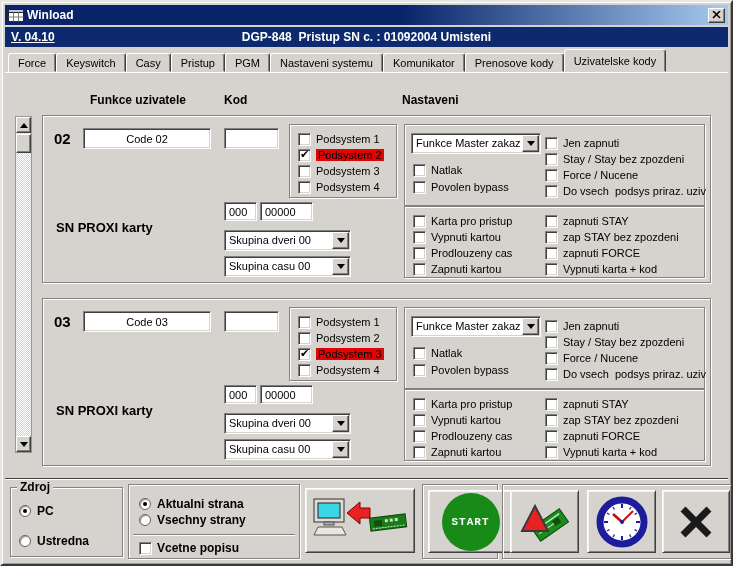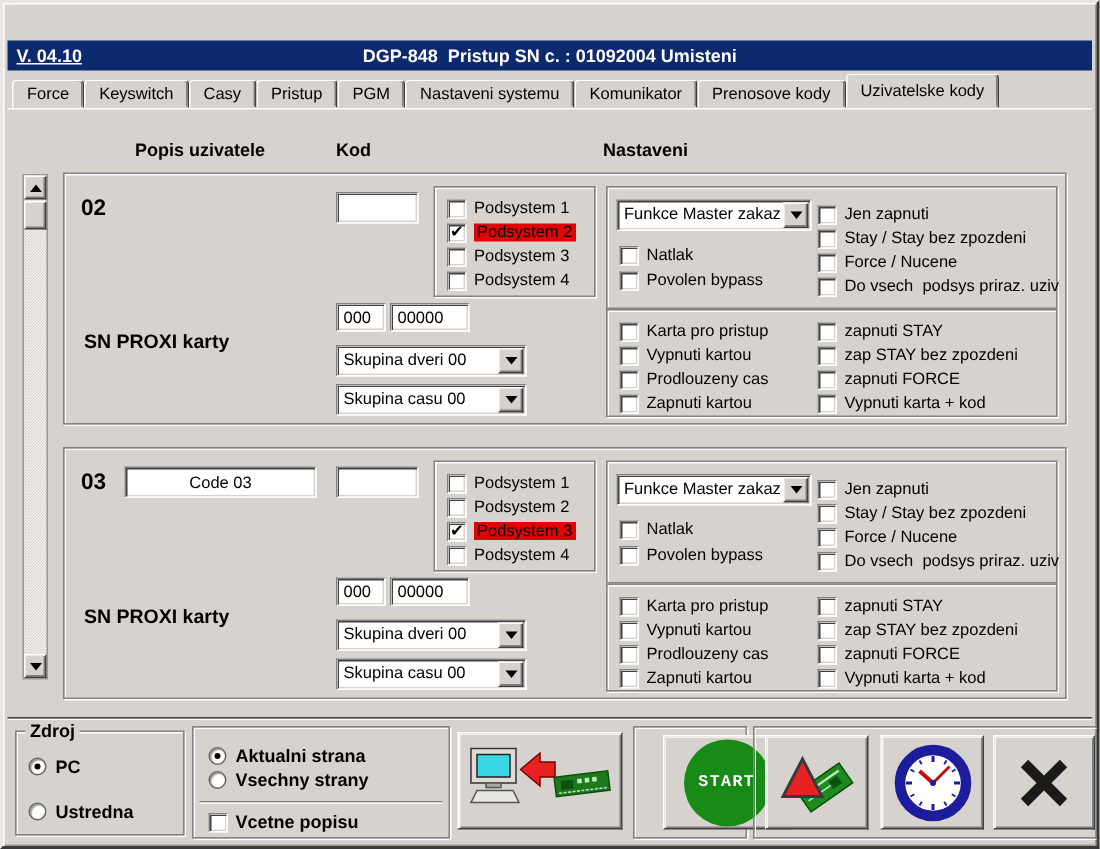--- a/index.html
+++ b/index.html
@@ -93,55 +93,71 @@
     display:flex; align-items:center; justify-content:center; cursor:pointer; }
   .start-circle { width:58px; height:58px; border-radius:50%; background:#178a17; display:flex;
     align-items:center; justify-content:center; color:#fff; font-weight:bold; font-size:11px;
     letter-spacing:1px; font-family:"Liberation Mono", monospace; }
 </style>
 </head>
 <body>
 
 <div class="window">
 
+  <div class="titlebar">
+    <svg class="app-icon" viewBox="0 0 16 13">
+      <rect x="0.5" y="0.5" width="15" height="12" fill="#fff" stroke="#222"></rect>
+      <rect x="0.5" y="0.5" width="15" height="3" fill="#b9c6e4" stroke="#222"></rect>
+      <line x1="5.5" y1="3.5" x2="5.5" y2="12.5" stroke="#7a7a7a"></line>
+      <line x1="10.5" y1="3.5" x2="10.5" y2="12.5" stroke="#7a7a7a"></line>
+      <line x1="0.5" y1="8" x2="15.5" y2="8" stroke="#7a7a7a"></line>
+    </svg>
+    <span class="title-text">Winload</span>
+    <span class="close-sm">
+      <svg width="9" height="8" viewBox="0 0 9 8">
+        <path d="M1 0 L8 7 M8 0 L1 7" stroke="#000" stroke-width="1.6"></path>
+      </svg>
+    </span>
+  </div>
 
   <div class="headerbar">
     <span class="hdr-title">DGP-848  Pristup SN c. : 01092004 Umisteni</span>
     <span class="version">V. 04.10</span>
   </div>
 
   <div class="tabbar">
     <div class="tab">Force</div>
     <div class="tab">Keyswitch</div>
     <div class="tab">Casy</div>
     <div class="tab">Pristup</div>
     <div class="tab">PGM</div>
     <div class="tab">Nastaveni systemu</div>
     <div class="tab">Komunikator</div>
     <div class="tab">Prenosove kody</div>
     <div class="tab active">Uzivatelske kody</div>
   </div>
 
   <div class="content">
-    <span class="colhdr" style="left:85px; top:20px;">Popis uzivatele</span>
+    <span class="colhdr" style="left:85px; top:20px;">Funkce uzivatele</span>
     <span class="colhdr" style="left:219px; top:20px;">Kod</span>
     <span class="colhdr" style="left:397px; top:20px;">Nastaveni</span>
 
     <div class="vscroll">
       <div class="sb-btn" style="top:0;">
           <span class="tri-up"></span>
         </div>
       <div class="sb-thumb"></div>
       <div class="sb-btn" style="bottom:0;">
           <span class="tri-down"></span>
         </div>
     </div>
 
     <div class="user-block" style="top:42px;">
       <span class="unum">02</span>
+      <input class="tb name-input" value="Code 02" style="">
       <input class="tb kod-input" value="" style="">
 
       <div class="podsys-box">
         <div class="cbrow" style="left:8px; top:7px;">
           <span class="cb"></span>
           <span class="cb-label">Podsystem 1</span>
         </div>
         <div class="cbrow" style="left:8px; top:23px;">
           <span class="cb checked"></span>
           <span class="cb-label hl">Podsystem 2</span>
@@ -392,21 +408,21 @@
           <rect x="62" y="23" width="8" height="6" fill="#0f4f0f"></rect>
           <rect x="73" y="23" width="3" height="3" fill="#bfe8bf"></rect>
           <rect x="78" y="23" width="3" height="3" fill="#bfe8bf"></rect>
           <rect x="83" y="23" width="3" height="3" fill="#bfe8bf"></rect>
           <line x1="60" y1="31" x2="92" y2="31" stroke="#bfe8bf" stroke-width="1" stroke-dasharray="2 1"></line>
         </g>
       </svg>
     </div>
 
     <div class="groupbox" style="left:417px; top:5px; width:76px; height:75px;">
-      <div class="bigbtn" style="left:19px; top:5px; width:85px; height:63px;">
+      <div class="bigbtn" style="left:5px; top:5px; width:85px; height:63px;">
         <span class="start-circle">
           <span>START</span>
         </span>
       </div>
     </div>
 
     <div class="groupbox" style="left:497px; top:5px; width:231px; height:75px;">
       <div class="bigbtn" style="left:7px; top:5px; width:69px; height:63px;">
         <svg width="54" height="50" viewBox="0 0 54 50">
           <g transform="rotate(-35 32 28)">

